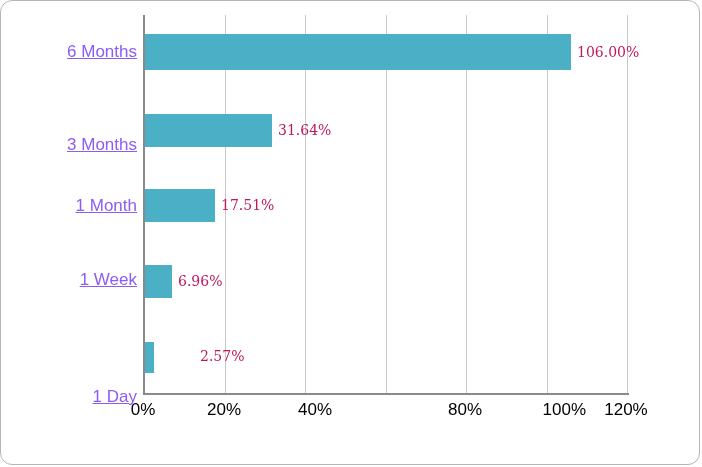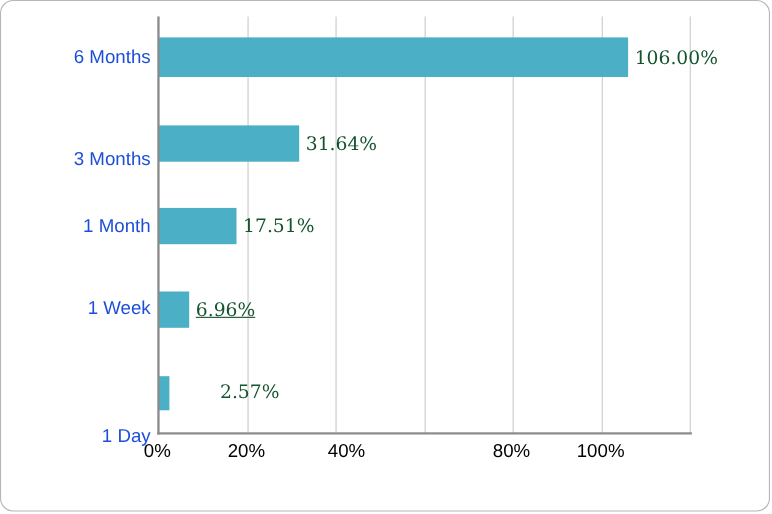--- a/index.html
+++ b/index.html
@@ -61,37 +61,38 @@
   }
 
   .bar {
     position: absolute;
     left: 0;
     background: #4bafc5;
   }
 
   .bar-value-label {
     position: absolute;
-    color: #14532d;
+    color: #be185d;
     font-family: "DejaVu Serif", serif;
-    font-size: 17px;
+    font-size: 14px;
     line-height: 1;
     white-space: nowrap;
   }
 
   .cat-label {
     position: absolute;
     right: 0;
     width: 125px;
     text-align: right;
-    color: #1d4ed8;
+    color: #8b5cf6;
     font-family: "Liberation Sans", sans-serif;
     font-size: 17px;
     line-height: 1;
     white-space: nowrap;
+    text-decoration: underline;
   }
   #y-axis-labels {
     position: absolute;
     left: 8px;
     top: 0;
     width: 128px;
     height: 467px;
   }
 
   .tick-label {
@@ -122,34 +123,35 @@
 
     <div class="bar" style="top:19px; height:36px; width:427px;"></div>
     <div class="bar" style="top:99px; height:33px; width:128px;"></div>
     <div class="bar" style="top:174px; height:33px; width:71px;"></div>
     <div class="bar" style="top:250px; height:33px; width:28px;"></div>
     <div class="bar" style="top:327px; height:31px; width:10px;"></div>
 
     <span class="bar-value-label" style="left:433px; top:30px;">106.00%</span>
     <span class="bar-value-label" style="left:134px; top:108px;">31.64%</span>
     <span class="bar-value-label" style="left:77px; top:183px;">17.51%</span>
-    <span class="bar-value-label" style="left:34px; top:259px;text-decoration:underline;">6.96%</span>
+    <span class="bar-value-label" style="left:34px; top:259px;">6.96%</span>
     <span class="bar-value-label" style="left:16px; top:334px;margin-left:40px;">2.57%</span>
   </div>
 
   <div id="axis-y-line"></div>
   <div id="axis-x-line"></div>
 
   <div id="y-axis-labels">
     <span class="cat-label" style="top:42px;">6 Months</span>
     <span class="cat-label" style="top:120px;margin-top:15px;">3 Months</span>
     <span class="cat-label" style="top:196px;">1 Month</span>
     <span class="cat-label" style="top:260px;margin-top:10px;">1 Week</span>
     <span class="cat-label" style="top:347px;margin-top:40px;">1 Day</span>
   </div>
 
   <span class="tick-label" style="left:102px;">0%</span>
   <span class="tick-label" style="left:183px;">20%</span>
   <span class="tick-label" style="left:274px;">40%</span>
   <span class="tick-label" style="left:424px;">80%</span>
-  <span class="tick-label" style="left:505px;">100%</span>
+  <span class="tick-label" style="left:505px;text-align:right;">100%</span>
+  <span class="tick-label" style="left:585px;">120%</span>
 
 </div>
 
 </body></html>

